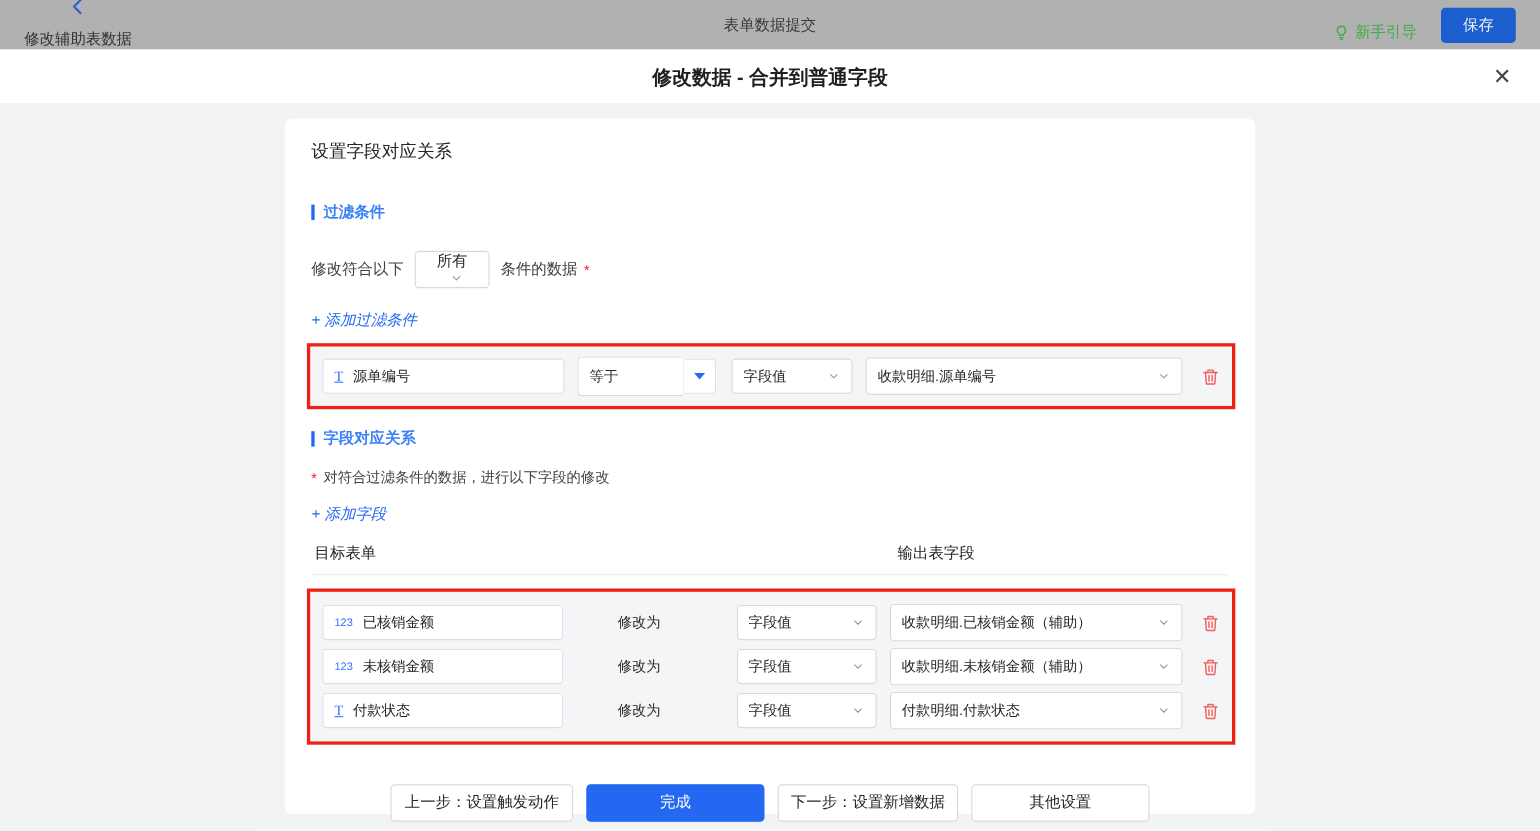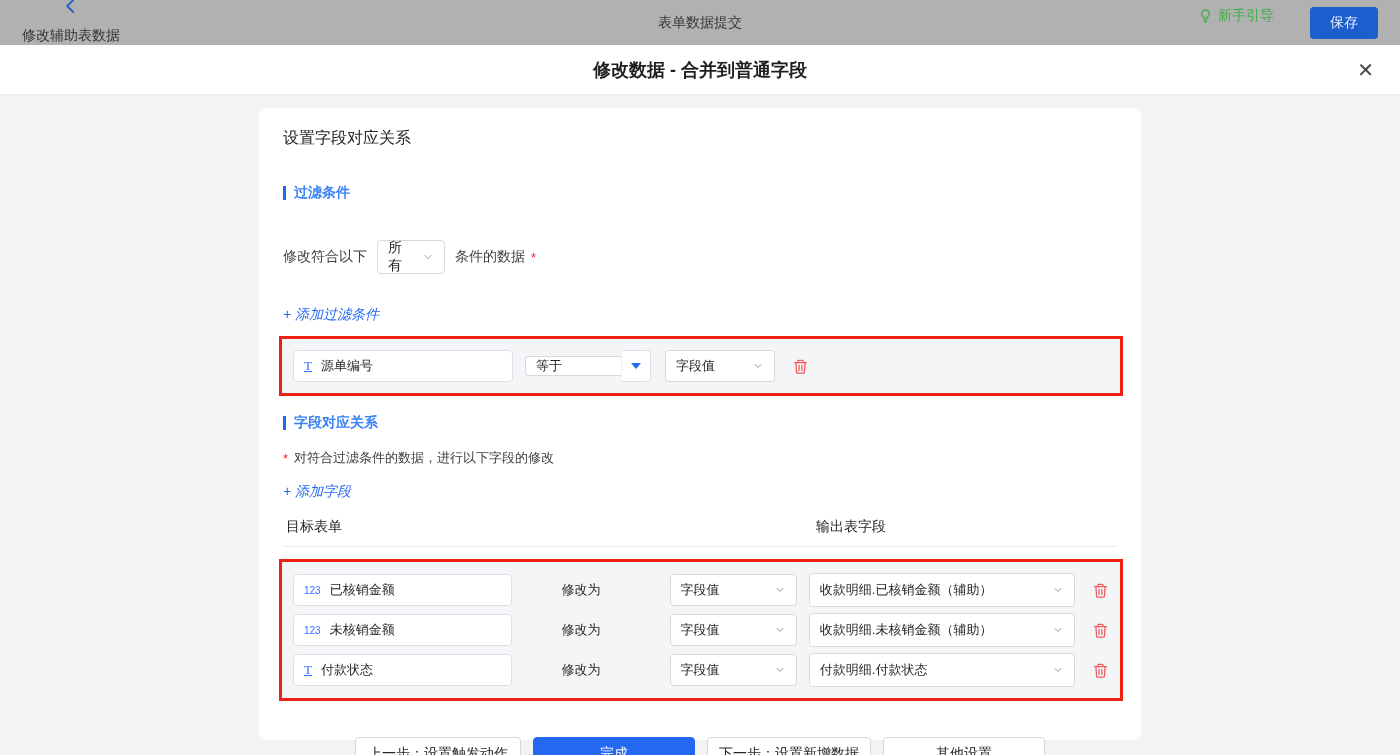--- a/index.html
+++ b/index.html
@@ -18,21 +18,21 @@
   .topbar-left { display:flex; align-items:center; gap:12px;flex-direction:column; }
   .back-ico { width:18px; height:18px; color:#2a62c9; cursor:pointer; }
   .back-title {
     font-size:14px; color:#333; padding-bottom:3px;
     border-bottom:1px dotted #8f8f8f;
   }
   .topbar-center {
     position:absolute; left:0; right:0; text-align:center;
     font-size:14px; color:#383838; pointer-events:none;
   }
-  .topbar-right { margin-left:auto; display:flex; align-items:flex-start; gap:36px; z-index:1; }
+  .topbar-right { margin-left:auto; display:flex; align-items:flex-end; gap:22px; z-index:1; }
   .guide { display:flex; align-items:center; gap:5px; color:#3fae49; font-size:14px; cursor:pointer; }
   .guide svg { width:15px; height:15px; }
   .save-btn {
     background:#1d5ecf; color:#e9eef7; border:none; border-radius:4px;
     font-size:14px; padding:7px 20px; cursor:pointer;
     font-family:inherit;
   }
 
   
   .dialog-header {
@@ -60,42 +60,42 @@
     font-size:14px; font-weight:bold; color:#3b82f6;
   }
   .sec-bar { width:3px; height:14px; background:#2468f2; }
 
   .match-row { margin-top:26px; display:flex; align-items:center; font-size:14px; color:#404040; }
   .select {
     background:#fff; border:1px solid #d9d9d9; border-radius:4px; height:34px;
     display:flex; align-items:center; padding:0 10px; cursor:pointer; color:#262626;
   }
   .select .chev { margin-left:auto; width:12px; height:12px; color:#999; flex:none; }
-  .match-select { width:68px; margin:12px 10px; height:34px; }
+  .match-select { width:68px; margin:0 10px; height:34px;flex-direction:column; }
   .match-select .chev{ margin-left:8px; }
   .req { color:#f5222d; margin-left:6px; font-size:13px; }
 
   .add-link { margin-top:20px; font-size:14px; color:#2468f2; cursor:pointer; width:fit-content;font-style:italic; }
 
   .anno-box {
     margin-top:12px; border:3px solid #ee2117; background:#f4f5f6;
     padding:11px 11px; width:844px; margin-left:-4px;
   }
   .row32 { display:flex; align-items:center; height:32px; }
 
   .field-input {
     width:220px; height:32px; background:#fff; border:1px solid #dcdfe6;
     border-radius:4px; display:flex; align-items:center; padding:0 10px; gap:9px;
     font-size:13px; color:#262626; cursor:text;
   }
   .ficon { color:#3370ff; flex:none; }
   .ficon.t { font-size:13px; text-decoration:underline; font-family:"Liberation Serif",serif; }
   .ficon.num { font-size:10px; letter-spacing:0; }
 
-  .op-select { width:96px; height:20px; border-radius:4px 0 0 4px; border-right:none; font-size:13px; }
+  .op-select { width:96px; height:36px; border-radius:4px 0 0 4px; border-right:none; font-size:13px; }
   .op-caret-box {
     width:30px; height:32px; background:#fff; border:1px solid #dcdfe6; border-left:1px solid #eef0f2;
     border-radius:0 4px 4px 0; display:flex; align-items:center; justify-content:center; cursor:pointer;
   }
   .caret-solid { width:0; height:0; border-left:5px solid transparent; border-right:5px solid transparent; border-top:6px solid #2468f2; }
 
   .vt-select { width:110px; height:32px; font-size:13px; }
   .val-select { font-size:13px; }
 
   .trash { width:17px; height:17px; color:#f25c5c; cursor:pointer; flex:none; }
@@ -194,20 +194,26 @@
           </div>
           <div class="op-caret-box">
             <span class="caret-solid"></span>
           </div>
           <div class="select vt-select filter-vt">
             <span>字段值</span>
             <svg class="chev" viewBox="0 0 24 24">
                 <polyline points="6 9 12 15 18 9" fill="none" stroke="currentColor" stroke-width="2" stroke-linecap="round" stroke-linejoin="round"></polyline>
               </svg>
           </div>
+          <div class="select val-select filter-val">
+            <span>收款明细.源单编号</span>
+            <svg class="chev" viewBox="0 0 24 24">
+                <polyline points="6 9 12 15 18 9" fill="none" stroke="currentColor" stroke-width="2" stroke-linecap="round" stroke-linejoin="round"></polyline>
+              </svg>
+          </div>
           <svg class="trash trash-gap" viewBox="0 0 24 24" fill="none" stroke="currentColor" stroke-width="1.8" stroke-linecap="round" stroke-linejoin="round">
               <path d="M3.5 6.5h17"></path>
               <path d="M8.5 6.5v-2a1 1 0 0 1 1-1h5a1 1 0 0 1 1 1v2"></path>
               <path d="M5.5 6.5l1 14a1 1 0 0 0 1 .9h9a1 1 0 0 0 1-.9l1-14"></path>
               <path d="M10 10.5v7"></path>
               <path d="M14 10.5v7"></path>
             </svg>
         </div>
       </div>
 

